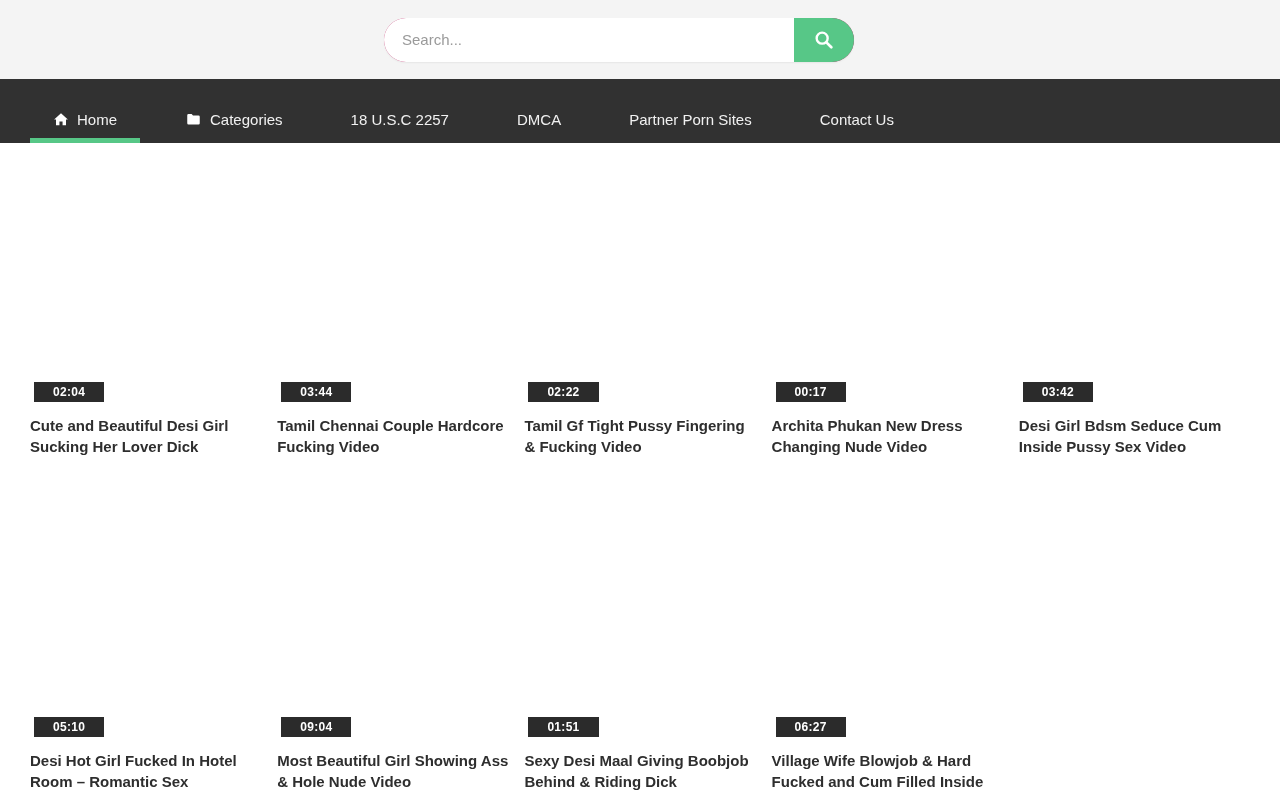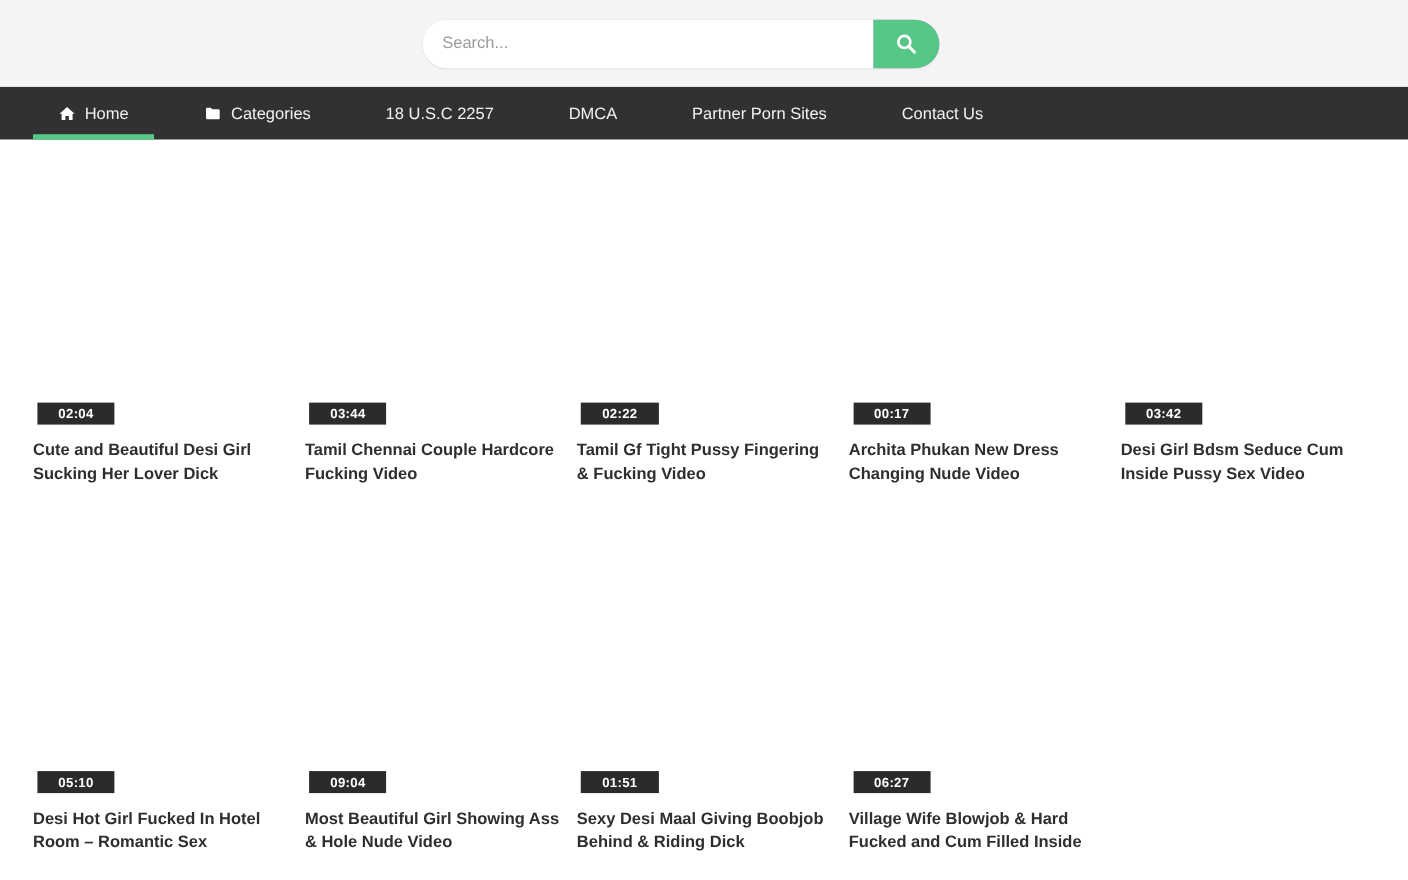--- a/index.html
+++ b/index.html
@@ -8,27 +8,27 @@
     --topbar-bg:#f4f4f4;
     --badge-bg:#2b2b2b;
     --title-color:#2e2e2e;
   }
   *{margin:0;padding:0;box-sizing:border-box;}
   html,body{width:1280px;height:800px;overflow:hidden;}
   body{font-family:"Liberation Sans",sans-serif;background:#ffffff;}
 
   
   .topbar{height:79px;background:var(--topbar-bg);display:flex;align-items:center;justify-content:center;}
-  .search-form{width:470px;height:44px;display:flex;margin-right:42px;border-radius:24px;background:#f0abfc;box-shadow:0 1px 2px rgba(0,0,0,0.06);}
+  .search-form{width:470px;height:44px;display:flex;margin-right:42px;border-radius:24px;background:#be185d;box-shadow:0 1px 2px rgba(0,0,0,0.06);}
   .search-input{flex:1;border:none;outline:none;background:#fff;border-radius:24px 0 0 24px;padding:0 18px;font-size:15px;color:#444;font-family:"Liberation Sans",sans-serif;}
   .search-input::placeholder{color:#9a9a9a;}
   .search-btn{width:60px;border:none;background:var(--accent);border-radius:0 24px 24px 0;cursor:pointer;display:flex;align-items:center;justify-content:center;}
 
   
-  .mainnav{height:48px;background:var(--nav-bg);display:flex;align-items:center;padding-left:30px;}
+  .mainnav{height:64px;background:var(--nav-bg);display:flex;align-items:flex-end;padding-left:30px;}
   .nav-inner{display:flex;align-items:stretch;}
   .nav-link{position:relative;display:inline-flex;align-items:center;height:48px;padding:0 23px;margin-right:22px;color:#f1f1f1;text-decoration:none;font-size:15px;cursor:pointer;white-space:nowrap;}
   .nav-link .nav-icon{display:inline-flex;margin-right:8px;}
   .nav-link.active::after{content:"";position:absolute;left:0;right:0;bottom:0;height:5px;background:var(--accent);}
 
   
   .content{padding:7px 30px 0 30px;background:#fff;}
   .grid{display:grid;grid-template-columns:repeat(5,1fr);column-gap:16px;row-gap:28px;}
   .card{display:block;}
   .thumb{position:relative;height:256px;background:#ffffff;display:block;cursor:pointer;}

